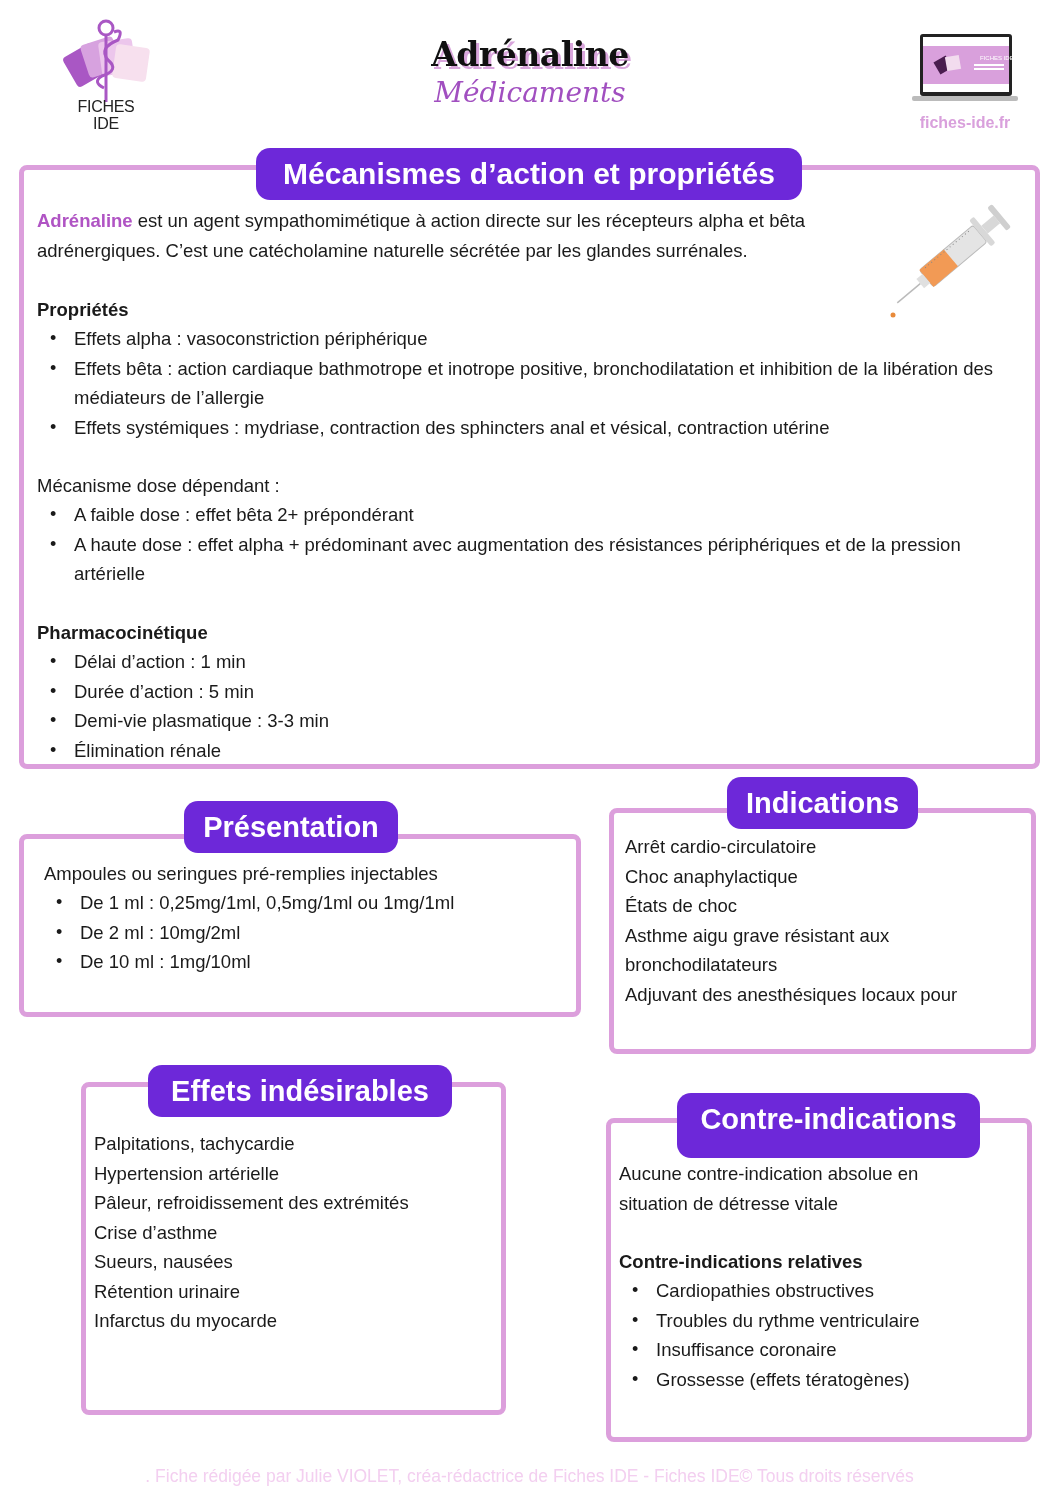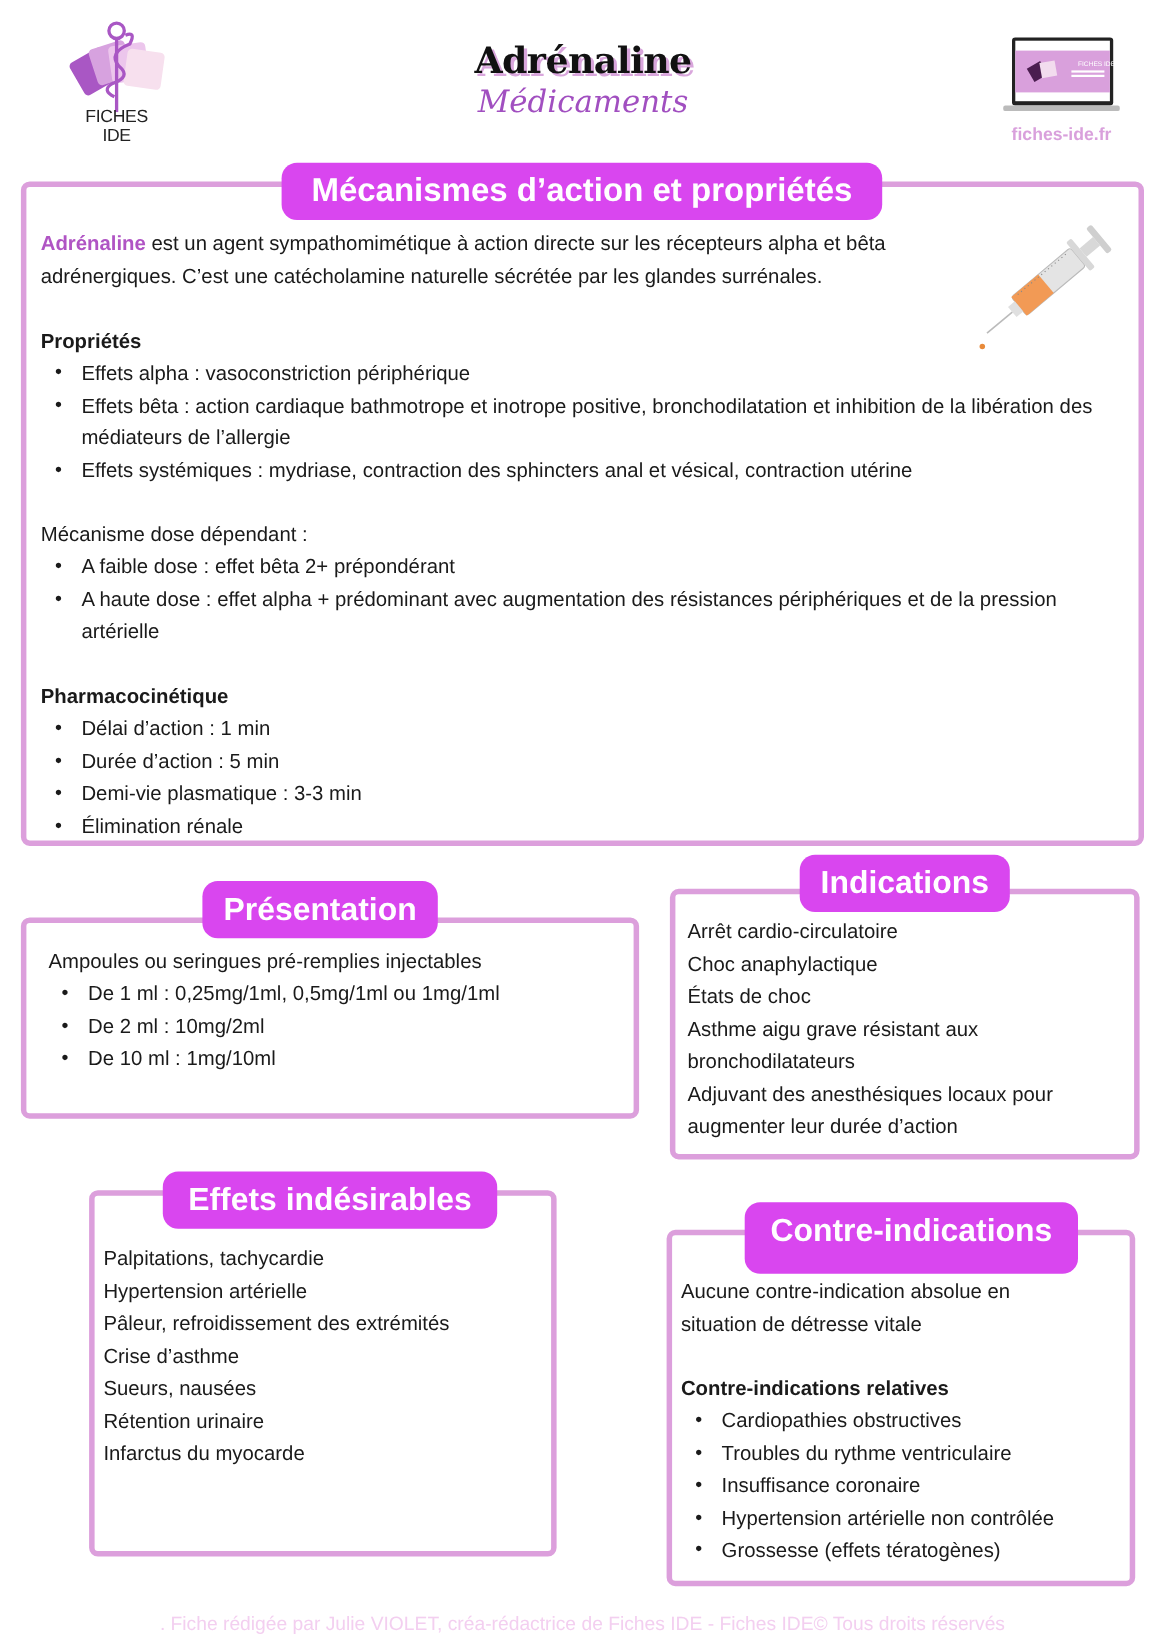--- a/index.html
+++ b/index.html
@@ -17,21 +17,21 @@
     font-family: "DejaVu Serif", serif; font-weight: 900; font-size: 33px; color: #111;
     text-shadow: 3px 3px 0 #d9a6dc; letter-spacing: -0.5px; line-height: 38px; }
   .subtitle { left: 380px; top: 76px; width: 300px; text-align: center;
     font-family: "DejaVu Serif", serif; font-style: italic; font-size: 28px; color: #a14fc0; line-height: 34px; }
   .laptop { left: 910px; top: 32px; width: 110px; height: 72px; }
   .site { left: 895px; top: 114px; width: 140px; text-align: center;
     font-family: "Liberation Sans", sans-serif; font-weight: bold; font-size: 16px; color: #d9a0dc; }
 
   
   .box { border: 5px solid #dc9fdc; border-radius: 8px; background: #fff; box-sizing: border-box; }
-  .pill { background: #d946ef; color: #fff; border-radius: 14px; font-family: "Liberation Sans", sans-serif;
+  .pill { background: #6d28d9; color: #fff; border-radius: 14px; font-family: "Liberation Sans", sans-serif;
     font-weight: bold; text-align: center; box-sizing: border-box; white-space: nowrap; }
 
   .txt { font-family: "Liberation Sans", sans-serif; font-size: 18.5px; line-height: 29.5px; color: #1a1a1a; }
   .bold { font-weight: bold; }
   .accent { color: #b054c4; font-weight: bold; }
   ul.bl { list-style: none; margin: 0; padding: 0; }
   ul.bl li { position: relative; padding-left: 37px; }
   ul.bl li::before { content: "•"; position: absolute; left: 13px; top: 0; font-size: 18px; }
 
   .footer { left: 0; top: 1466px; width: 1059px; text-align: center;
@@ -127,21 +127,20 @@
 
 <div class="abs box" style="left:609px; top:808px; width:427px; height:246px;"></div>
 <div class="abs pill" style="left:727px; top:777px; width:191px; height:52px; font-size:29px; line-height:52px;">Indications</div>
 <div class="abs txt" style="left:625px; top:832px; width:400px;">
   <div>Arrêt cardio-circulatoire</div>
   <div>Choc anaphylactique</div>
   <div>États de choc</div>
   <div>Asthme aigu grave résistant aux</div>
   <div>bronchodilatateurs</div>
   <div>Adjuvant des anesthésiques locaux pour</div>
-  <div>augmenter leur durée d’action</div>
 </div>
 
 <div class="abs box" style="left:81px; top:1082px; width:425px; height:333px;"></div>
 <div class="abs pill" style="left:148px; top:1065px; width:304px; height:52px; font-size:29px; line-height:52px;">Effets indésirables</div>
 <div class="abs txt" style="left:94px; top:1129px; width:400px;">
   <div>Palpitations, tachycardie</div>
   <div>Hypertension artérielle</div>
   <div>Pâleur, refroidissement des extrémités</div>
   <div>Crise d’asthme</div>
   <div>Sueurs, nausées</div>
@@ -153,17 +152,16 @@
 <div class="abs pill" style="left:677px; top:1093px; width:303px; height:65px; font-size:29px; line-height:52px;">Contre-indications</div>
 <div class="abs txt" style="left:619px; top:1159px; width:400px;">
   <div>Aucune contre-indication absolue en</div>
   <div>situation de détresse vitale</div>
 </div>
 <div class="abs txt bold" style="left:619px; top:1247px;">Contre-indications relatives</div>
 <ul class="abs txt bl" style="left:619px; top:1276px; width:400px;">
   <li>Cardiopathies obstructives</li>
   <li>Troubles du rythme ventriculaire</li>
   <li>Insuffisance coronaire</li>
-  <li>Hypertension artérielle non contrôlée</li>
   <li>Grossesse (effets tératogènes)</li>
 </ul>
 
 <div class="abs footer">. Fiche rédigée par Julie VIOLET, créa-rédactrice de Fiches IDE - Fiches IDE© Tous droits réservés</div>
 
 </body></html>

